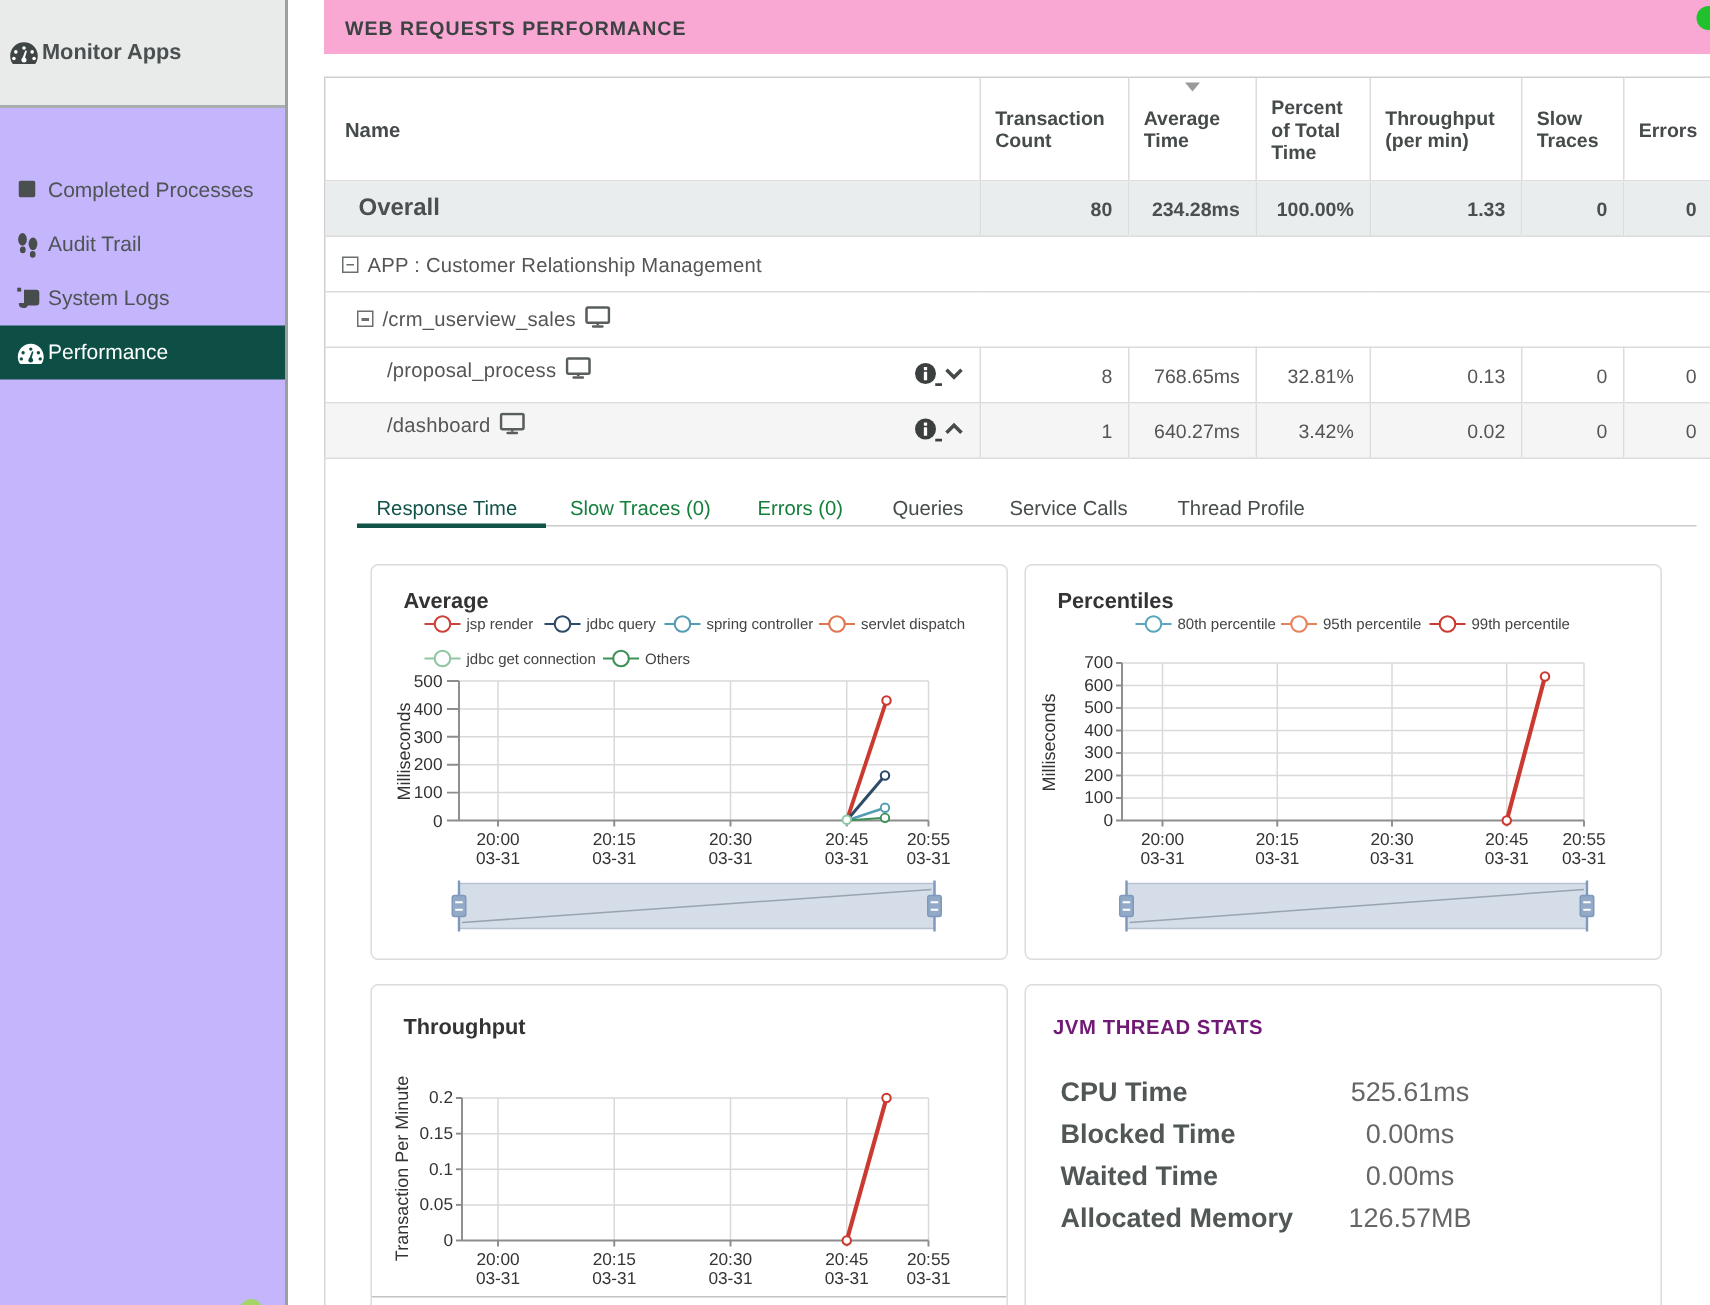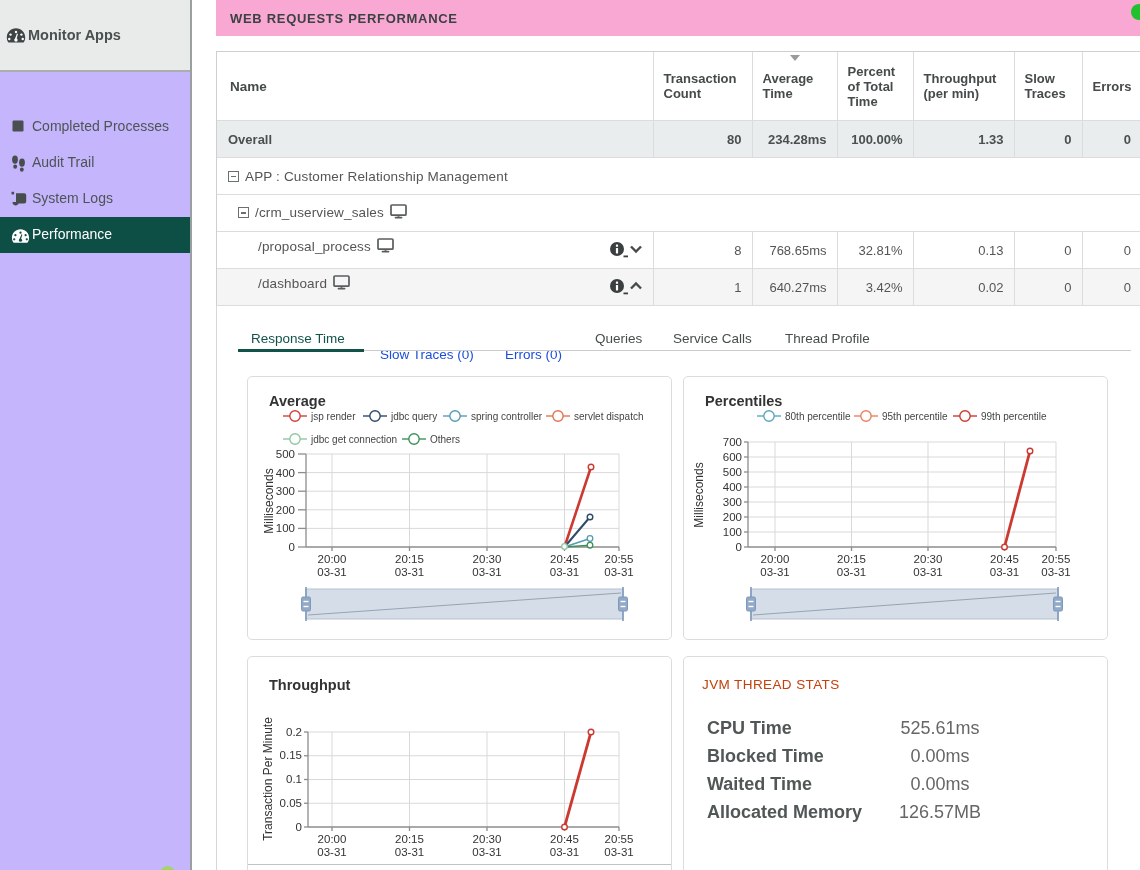--- a/index.html
+++ b/index.html
@@ -54,37 +54,37 @@
 .mini-sq:before { content:""; position:absolute; left:2px; right:2px; top:4px;
   height:1.6px; background:#6a6f6f; }
 .mon { display:inline-block; vertical-align:-2px; margin-left:6px; }
 .infogrp { float:right; margin-top:3px; }
 
 
 #detail { position:absolute; left:216px; top:305px; width:924px; height:565px;
   border-left:1px solid #d7d7d7; }
 .tab { position:absolute; top:26px; font-size:13.5px; color:#474c4c; }
 .tab.active { color:#115249; }
-.tab.dis { color:#1d4ed8;margin-top:16px; }
+.tab.dis { color:#15803d; }
 #tabline { position:absolute; left:21px; top:45px; width:893px; height:1px;
   background:#cccccc; }
 #tabline-active { position:absolute; left:21px; top:44px; width:126px; height:2.5px;
   background:#115249; }
 
 .panel { position:absolute; background:#fff; border:1px solid #dcdcdc;
   border-radius:5px; width:425px; height:264px; }
 #p-avg { left:30px; top:71px; }
 #p-pct { left:466px; top:71px; }
 #p-thr { left:30px; top:351px; height:300px; }
 #p-jvm { left:466px; top:351px; height:300px; }
 .ptitle { position:absolute; left:21px; top:16px; font-weight:bold;
   font-size:14.5px; color:#333; }
 
-#p-jvm .jt { position:absolute; left:18px; top:20px; font-weight:normal;
-  font-size:13.5px; color:#c2410c; letter-spacing:0.4px; }
+#p-jvm .jt { position:absolute; left:18px; top:20px; font-weight:bold;
+  font-size:13.5px; color:#701a75; letter-spacing:0.4px; }
 .jrow { position:absolute; left:23px; font-size:18px;text-align:center; }
 .jrow b { color:#515656; }
 .jrow span { position:absolute; left:133px; color:#666; font-weight:normal; width:200px; }
 </style>
 </head>
 <body>
 <div id="root">
 
   <div id="sidebar">
     <div id="side-top">
@@ -157,21 +157,21 @@
           <tr>
       <th class="name">Name</th>
       <th>Transaction<br>Count</th>
       <th><span class="sorttri"></span>Average<br>Time</th>
       <th>Percent<br>of Total<br>Time</th>
       <th>Throughput<br>(per min)</th>
       <th>Slow<br>Traces</th>
       <th>Errors</th>
     </tr>
     <tr class="overall">
-      <td style="padding-left:11px;font-size:13px">Overall</td>
+      <td style="padding-left:22px;font-size:16px">Overall</td>
       <td class="num">80</td>
             <td class="num">234.28ms</td>
             <td class="num">100.00%</td>
       <td class="num">1.33</td>
             <td class="num">0</td>
             <td class="num">0</td>
     </tr>
     <tr>
       <td colspan="7" class="full nm" style="padding-left:11px"><span class="mini-sq"></span>APP : Customer Relationship Management</td>
     </tr>

